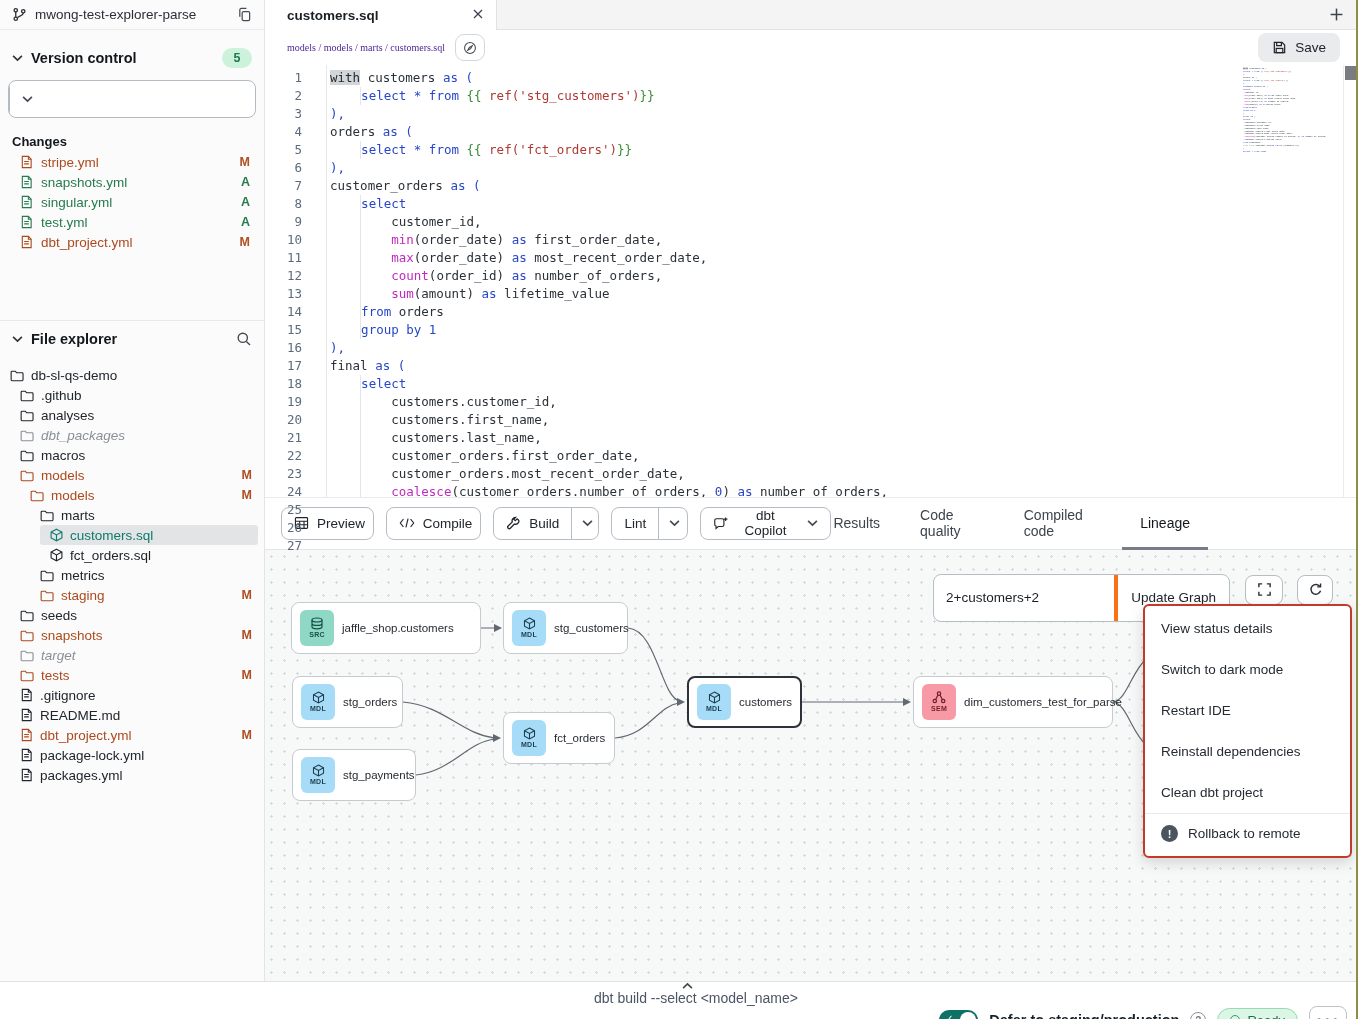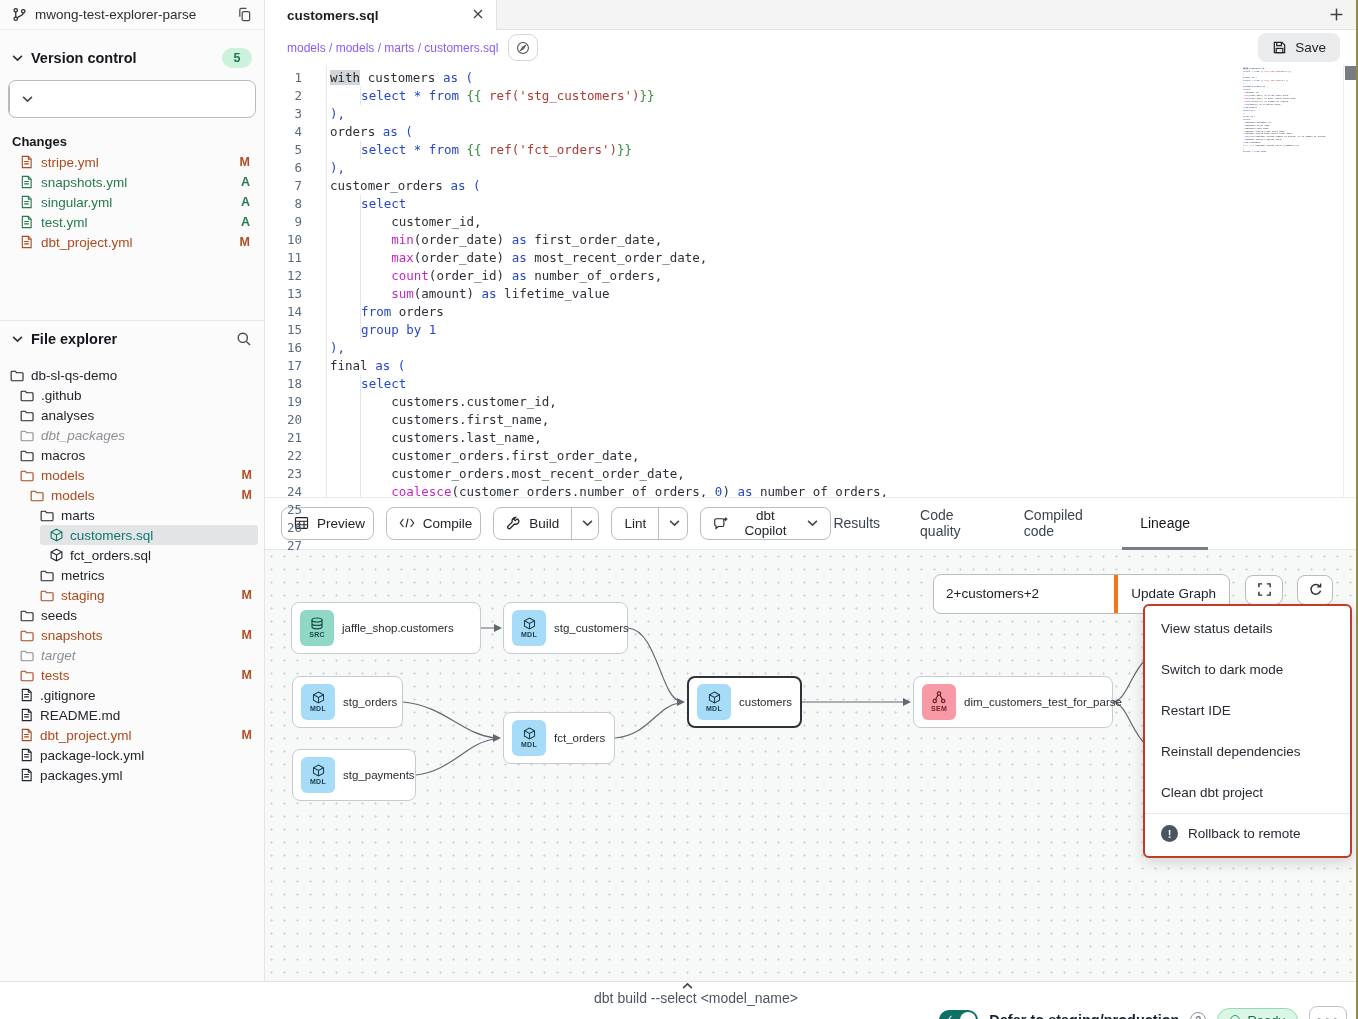--- a/index.html
+++ b/index.html
@@ -38,21 +38,21 @@
   .trow.sel { background:#e2e4e6; border-radius:3px; color:#0d7a6c; }
   .tico { display:flex; align-items:center; flex:none; }
 
   
   .main { flex:1; display:flex; flex-direction:column; min-width:0; background:#fff; }
   .tabstrip { height:30px; background:#f4f4f4; border-bottom:1px solid #e2e2e2; display:flex; align-items:stretch; }
   .tab { width:232px; background:#fff; border-right:1px solid #e2e2e2; margin-bottom:-1px; display:flex; align-items:center; padding:0 12px 0 22px; gap:10px; font-size:13.5px; font-weight:700; color:#1a1f24; }
   .tab .x { margin-left:auto; border:none; background:none; font-size:14px; color:#3c434b; cursor:pointer; }
   .newtab { margin-left:auto; width:44px; border:none; background:none; color:#3c434b; cursor:pointer; display:flex; align-items:center; justify-content:center; }
   .crumb-bar { height:35px; display:flex; align-items:center; padding:0 18px 0 22px; gap:10px; }
-  .crumb { font-size:12px; color:#8b5cf6; }
+  .crumb { font-size:10px; color:#4c1d95;font-family:Liberation Serif, serif; }
   .compass-btn { width:30px; height:27px; border:1px solid #d3d7db; border-radius:9px; background:#fff; color:#434a52; display:flex; align-items:center; justify-content:center; cursor:pointer; }
   .save-btn { margin-left:auto; height:29px; border:none; border-radius:8px; background:#e9ebed; color:#21262c; font-size:13.5px; font-family:inherit; display:flex; align-items:center; gap:8px; padding:0 14px; cursor:pointer; }
 
   
   .editor { position:relative; flex:1; min-height:0; display:flex; font-family:"DejaVu Sans Mono", monospace; font-size:12.5px; line-height:18px; cursor:text; }
   .gutter { width:62px; padding:4px 24px 0 0; text-align:right; color:#5b6b7c; border-right:1px solid #e7e7e7; flex:none; }
   .code { flex:1; padding:4px 0 0 3px; white-space:pre; overflow:hidden; }
   .code-line { height:18px; }
   .tk-kw{color:#2746c8} .tk-br{color:#2746c8} .tk-num{color:#2746c8}
   .tk-fn{color:#c02ac0} .tk-st{color:#ae3a33} .tk-jj{color:#338a33}
@@ -81,21 +81,21 @@
     background-image:radial-gradient(#d7d9da 1px, transparent 1.3px); background-size:13px 13px; overflow:hidden; }
   .edges { position:absolute; inset:0; }
   .lnode { position:absolute; height:52px; background:#fff; border:1px solid #c7cbd0; border-radius:8px; display:flex; align-items:center; gap:8px; padding:0 8px; cursor:pointer; }
   .lnode.sel { border:2px solid #2c3238; }
   .lnode .nname { font-size:11.5px; color:#272c33; white-space:nowrap; }
   .nk { width:34px; height:36px; border-radius:6px; flex:none; display:flex; flex-direction:column; align-items:center; justify-content:center; gap:1px; }
   .nk .nlab { font-size:7px; font-weight:700; letter-spacing:.3px; }
   .nk-SRC { background:#8ed8c5; color:#174f45; }
   .nk-MDL { background:#a6dcf7; color:#1d3b4d; }
   .nk-SEM { background:#f79aa5; color:#6e1f2e; }
-  .graph-search { position:absolute; left:668px; top:24px; width:297px; height:40px; display:flex; background:#fff; border:1px solid #b6bdc4; border-radius:8px; overflow:hidden; }
+  .graph-search { position:absolute; left:668px; top:24px; width:297px; height:48px; display:flex; background:#fff; border:1px solid #b6bdc4; border-radius:8px; overflow:hidden; }
   .graph-search input { flex:1; border:none; outline:none; padding:0 12px; font-size:13.5px; font-family:inherit; color:#1a1f24; background:transparent; min-width:0; }
   .graph-search .upd { border:none; border-left:4px solid #f97316; background:none; padding:0 13px; font-size:13.5px; font-family:inherit; color:#21262c; cursor:pointer; white-space:nowrap; }
   .gbtn { position:absolute; top:25px; width:38px; height:30px; border:1px solid #b6bdc4; border-radius:8px; background:#fff; color:#2a2f36; display:flex; align-items:center; justify-content:center; cursor:pointer; }
   .gbtn.fs { left:980px; } .gbtn.rf { left:1032px; width:36px; }
 
   
   .ctx-menu { position:absolute; left:878px; top:54px; width:209px; background:#fff; border:2.5px solid #c13a2a; border-radius:6px; box-shadow:0 5px 14px rgba(0,0,0,.14); z-index:10; padding:2px 0; }
   .ctx-item { display:flex; align-items:center; gap:10px; height:41px; padding:0 16px; font-size:13.5px; color:#252b33; cursor:pointer; }
   .ctx-item.divided { border-top:1px solid #e7e9eb; }
   .alert-ico { width:17px; height:17px; border-radius:50%; background:#4a5560; color:#fff; font-size:11px; font-weight:700; display:flex; align-items:center; justify-content:center; flex:none; }

